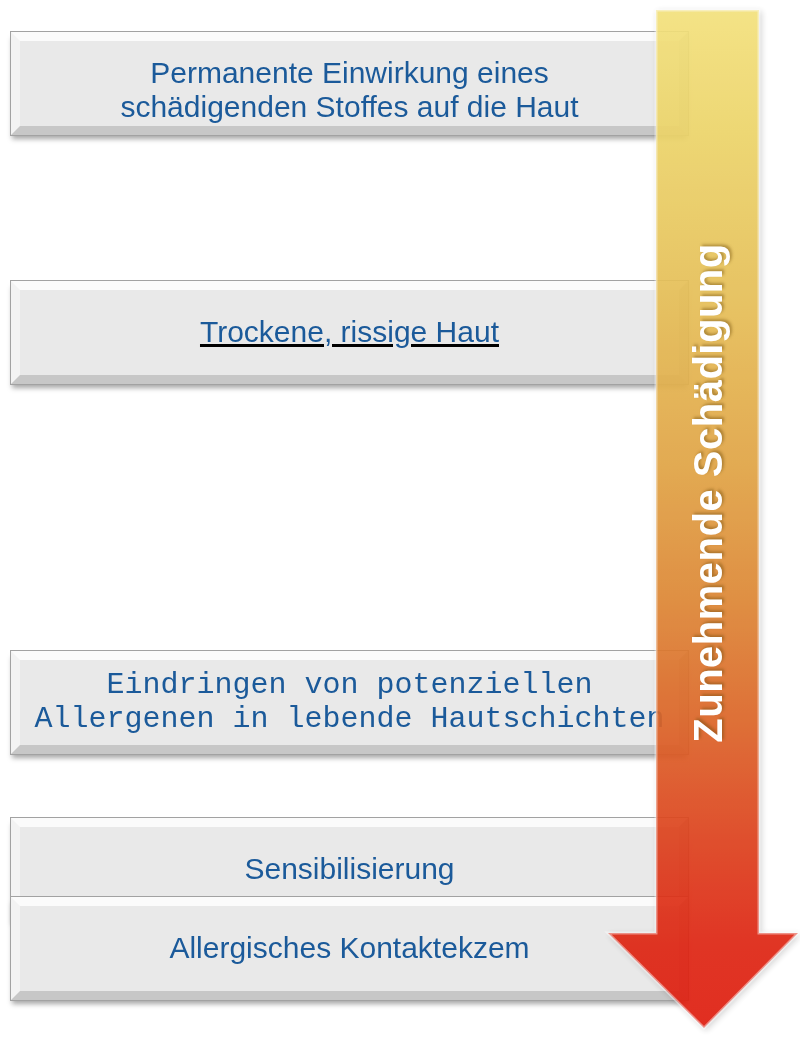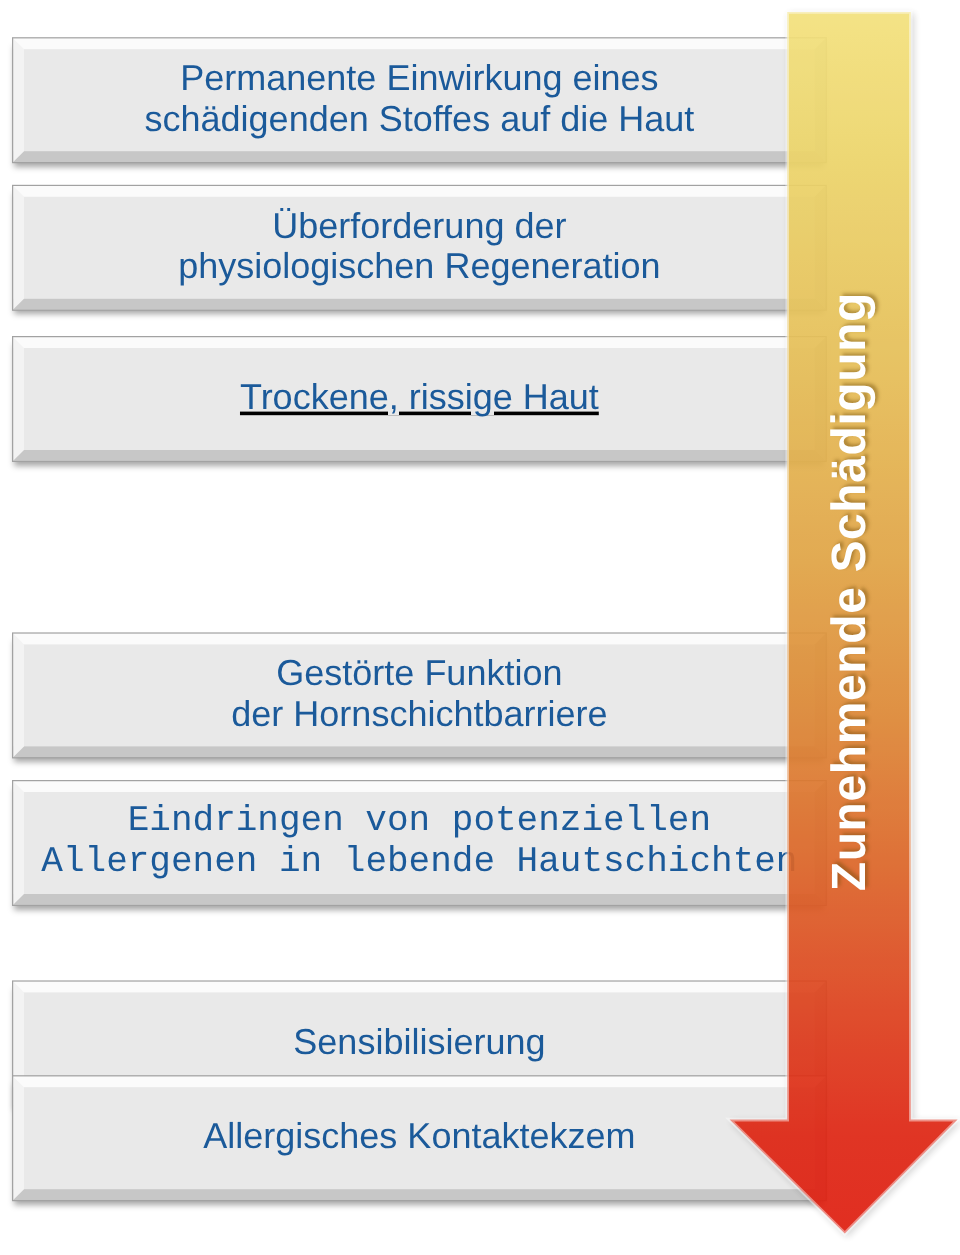--- a/index.html
+++ b/index.html
@@ -30,21 +30,21 @@
     text-align:center;
   }
   .box-label{
     color:var(--box-text);
     font-size:30px;
     line-height:34px;
     white-space:pre-line;
     letter-spacing:0px;
     padding-bottom:2px;
   }
-  .b1{top:32px;} .b2{top:155px;} .b3{top:281px;text-decoration:underline;} .b4{top:404px;}
+  .b1{top:32px;align-items:flex-end;} .b2{top:155px;} .b3{top:281px;text-decoration:underline;} .b4{top:404px;}
   .b5{top:528px;} .b6{top:651px;font-family:Liberation Mono, monospace;} .b7{top:818px;} .b8{top:897px;}
 
   
   .arrow-svg{
     position:absolute;
     left:600px;
     top:0;
     width:200px;
     height:1046px;
     opacity:0.92;
@@ -68,30 +68,22 @@
 </style>
 </head>
 <body>
 
 <div class="stage">
 
   <div class="box b1">
     <span class="box-label">Permanente Einwirkung eines
 schädigenden Stoffes auf die Haut</span>
   </div>
-  <div class="box b2">
-    <span class="box-label">Überforderung der
-physiologischen Regeneration</span>
-  </div>
   <div class="box b3">
     <span class="box-label">Trockene, rissige Haut</span>
-  </div>
-  <div class="box b5">
-    <span class="box-label">Gestörte Funktion
-der Hornschichtbarriere</span>
   </div>
   <div class="box b6">
     <span class="box-label">Eindringen von potenziellen
 Allergenen in lebende Hautschichten</span>
   </div>
   <div class="box b7">
     <span class="box-label">Sensibilisierung</span>
   </div>
   <div class="box b8">
     <span class="box-label">Allergisches Kontaktekzem</span>

